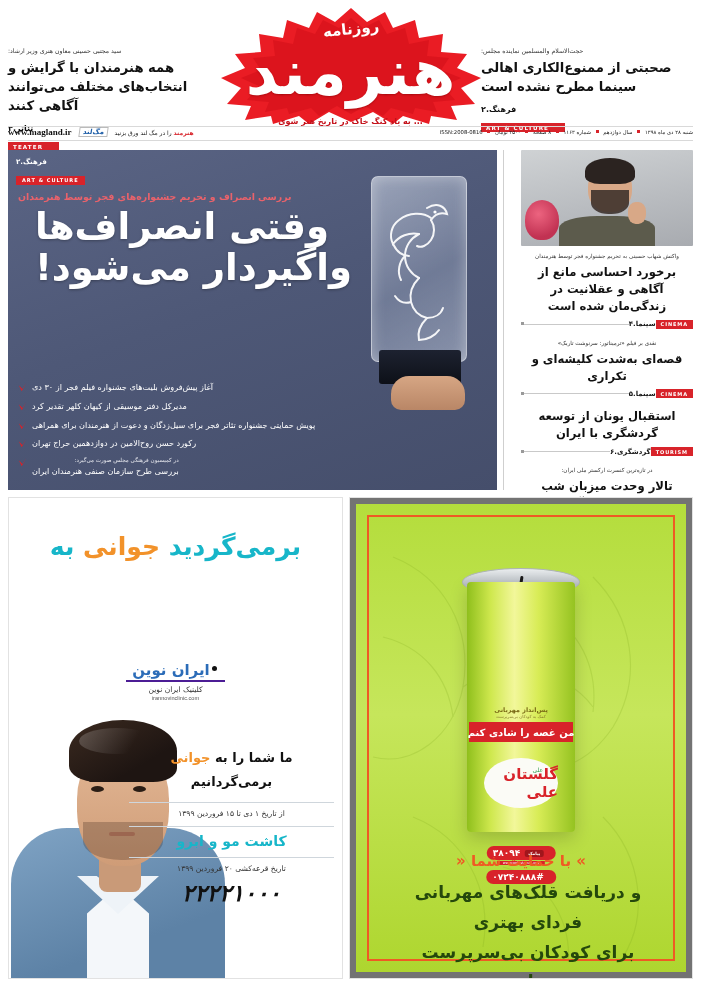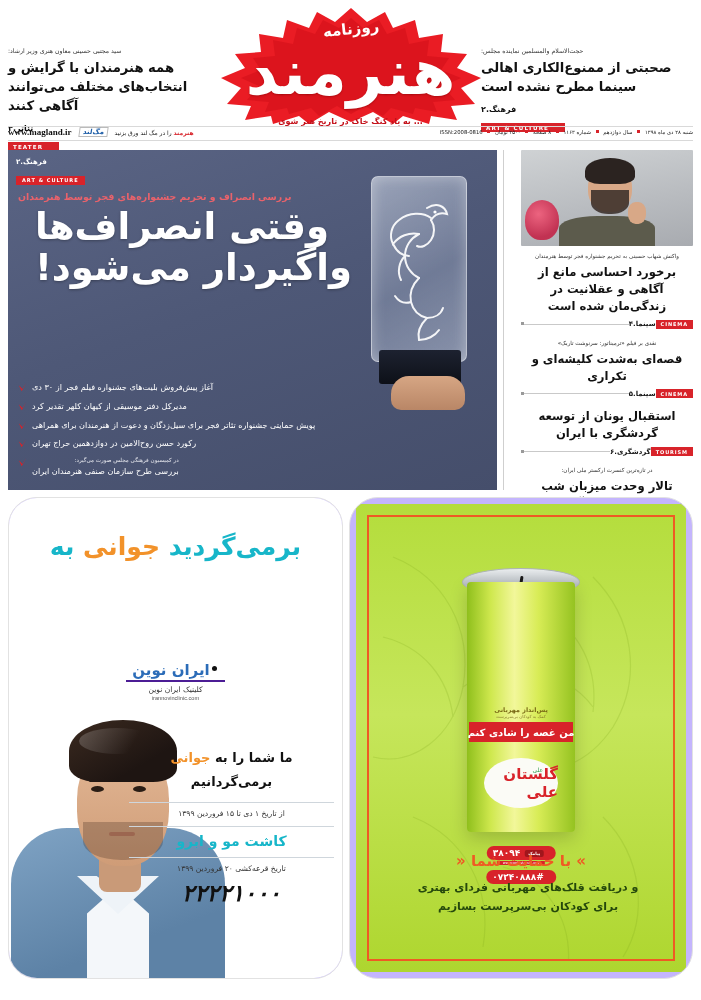--- a/index.html
+++ b/index.html
@@ -102,21 +102,21 @@
 
   .bullets{position:absolute;left:10px;right:10px;bottom:6px;z-index:4;}
   .bullet{display:flex;align-items:flex-start;justify-content:flex-start;gap:5px;
       flex-direction:row-reverse;margin-bottom:6.5px;}
   .bullet .chk{flex:0 0 auto;width:9px;height:11px;margin-top:1px;}
   .bullet .bt{font-size:8.1px;color:#fff;line-height:1.5;text-align:right;}
   .bullet .bt .sub{display:block;font-size:5.6px;color:#e7e8ee;margin-bottom:1px;}
 
   
   .ads{display:flex;gap:6px;margin-top:7px;height:482px;}
-  .ad{position:relative;overflow:hidden;background:#c4b5fd;border-radius:29px;}
+  .ad{position:relative;overflow:hidden;background:#737373;}
   .ad-left{width:342px;flex:0 0 342px;border:1px solid #e2e2e2;}
   .ad-right{flex:1;border:1px solid #e2e2e2;}
 
   
   .cz{position:absolute;inset:6px;background:linear-gradient(180deg,#b4dd3c,#c6e65b 45%,#aed62f);}
   .cz-frame{position:absolute;inset:11px;border:2px solid #ef5a24;}
   .cz-leaf{position:absolute;inset:13px;overflow:hidden;opacity:.22;}
   .can{position:absolute;left:50%;transform:translateX(-50%);top:78px;width:108px;height:250px;
       background:linear-gradient(90deg,#8fbf1c 0%,#cfe84e 22%,#f2f79a 44%,#d8ec56 66%,#95c321 100%);
       border-radius:4px;box-shadow:0 6px 18px rgba(0,0,0,.18);}
@@ -140,21 +140,21 @@
       padding:2px 12px 2px 6px;white-space:nowrap;display:flex;align-items:center;gap:5px;}
   .pill .tag{background:#a1161c;font-size:4.3px;padding:1px 3px;border-radius:2px;letter-spacing:0;}
   .pill1{top:264px;}
   .pill2{top:288px;}
   .pill-note{position:absolute;left:50%;transform:translateX(-50%);top:279px;
       font-size:3.6px;color:#fff;background:#d8232a;padding:0 6px;white-space:nowrap;}
   .cz-support{position:absolute;left:0;right:0;top:348px;text-align:center;
       font-size:15px;font-weight:bold;color:#ef5a24;white-space:nowrap;}
   .cz-support .q{color:#ef5a24;letter-spacing:-2px;}
   .cz-body{position:absolute;left:40px;right:26px;top:374px;text-align:center;
-      font-size:11px;color:#25480c;font-weight:bold;line-height:1.75;}
+      font-size:17px;color:#25480c;font-weight:bold;line-height:1.75;}
 
   
   .cl{position:absolute;inset:0;background:#fff;}
   .cl-head{position:absolute;top:34px;left:0;right:0;text-align:center;white-space:nowrap;
       font-size:25px;font-weight:bold;z-index:4;}
   .cl-head .c1{color:#17b6c9;}
   .cl-head .c2{color:#f2922a;}
   .man{position:absolute;bottom:0;left:-6px;width:228px;height:392px;z-index:2;}
   .man-suit{position:absolute;bottom:0;left:8px;width:214px;height:150px;
       border-radius:56px 56px 0 0;background:linear-gradient(160deg,#7fa3c4,#5d82a6 70%);}

